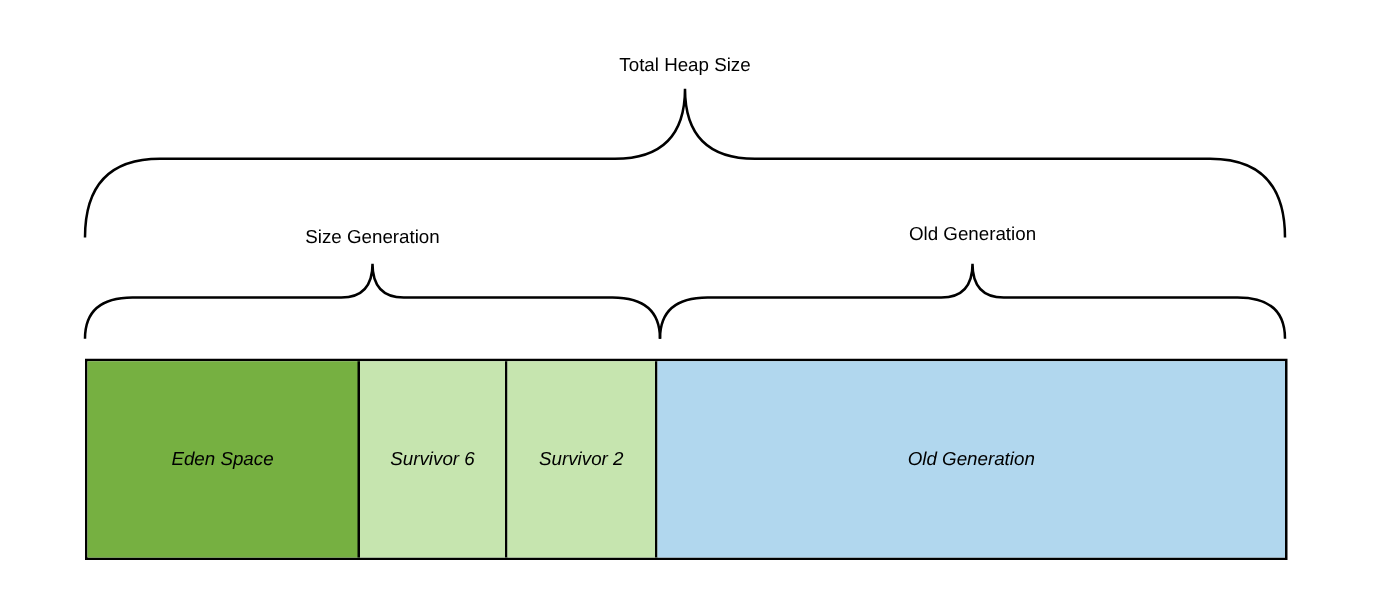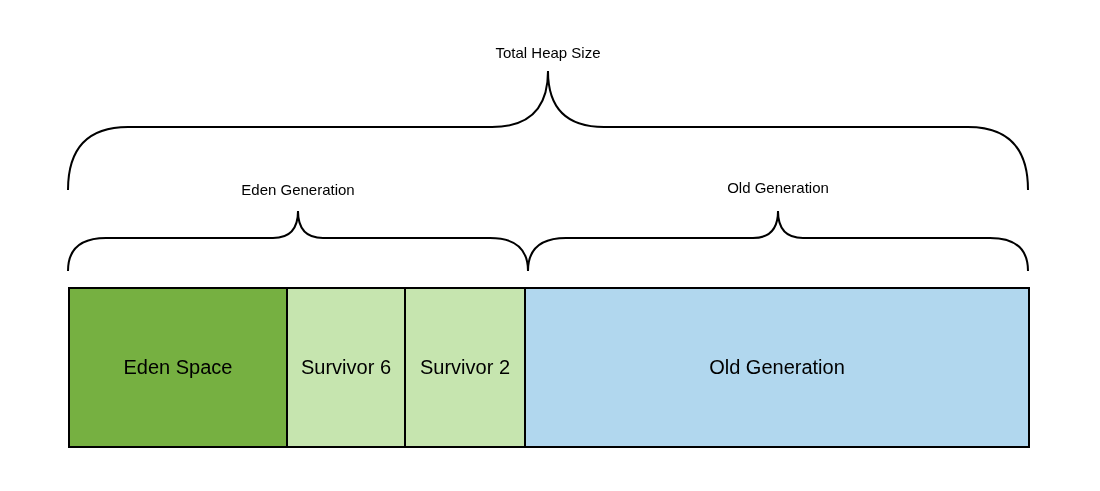--- a/index.html
+++ b/index.html
@@ -47,43 +47,44 @@
     box-sizing: border-box;
     border: 2px solid #000000;
     background: #ffffff;
   }
   .heap-box {
     box-sizing: border-box;
     border-right: 2px solid #000000;
     display: flex;
     align-items: center;
     justify-content: center;
-    font-size: 20px;
+    font-size: 15px;
     color: #000000;
     white-space: nowrap;
+    font-style: italic;
   }
   .heap-box:last-child { border-right: none; flex: 1; }
   .w-eden { width: 218px; }
   .w-s1   { width: 118px; }
   .w-s2   { width: 120px; }
 </style>
 </head>
 <body>
 
 <div class="canvas">
 
   <svg class="braces-layer" width="1100" height="491" viewBox="0 0 1100 491">
     <path class="brace" d="M 68,190 Q 68,127 128,127 L 492,127 Q 548,127 548,71 Q 548,127 604,127 L 968,127 Q 1028,127 1028,190"></path>
     <path class="brace" d="M 68,271 Q 68,238 106,238 L 273,238 Q 298,238 298,211 Q 298,238 323,238 L 490,238 Q 528,238 528,271"></path>
     <path class="brace" d="M 528,271 Q 528,238 566,238 L 753,238 Q 778,238 778,211 Q 778,238 803,238 L 990,238 Q 1028,238 1028,271"></path>
   </svg>
 
   <div class="label label-total">Total Heap Size</div>
 
-  <div class="label label-young">Eden Generation</div>
+  <div class="label label-young">Size Generation</div>
 
   <div class="label label-old">Old Generation</div>
 
   <div class="heap-row">
     <div class="heap-box w-eden" style="background-color: rgb(118, 176, 65);">
       <span>Eden Space</span>
     </div>
     <div class="heap-box w-s1" style="background-color: rgb(198, 229, 175);">
       <span>Survivor 6</span>
     </div>

